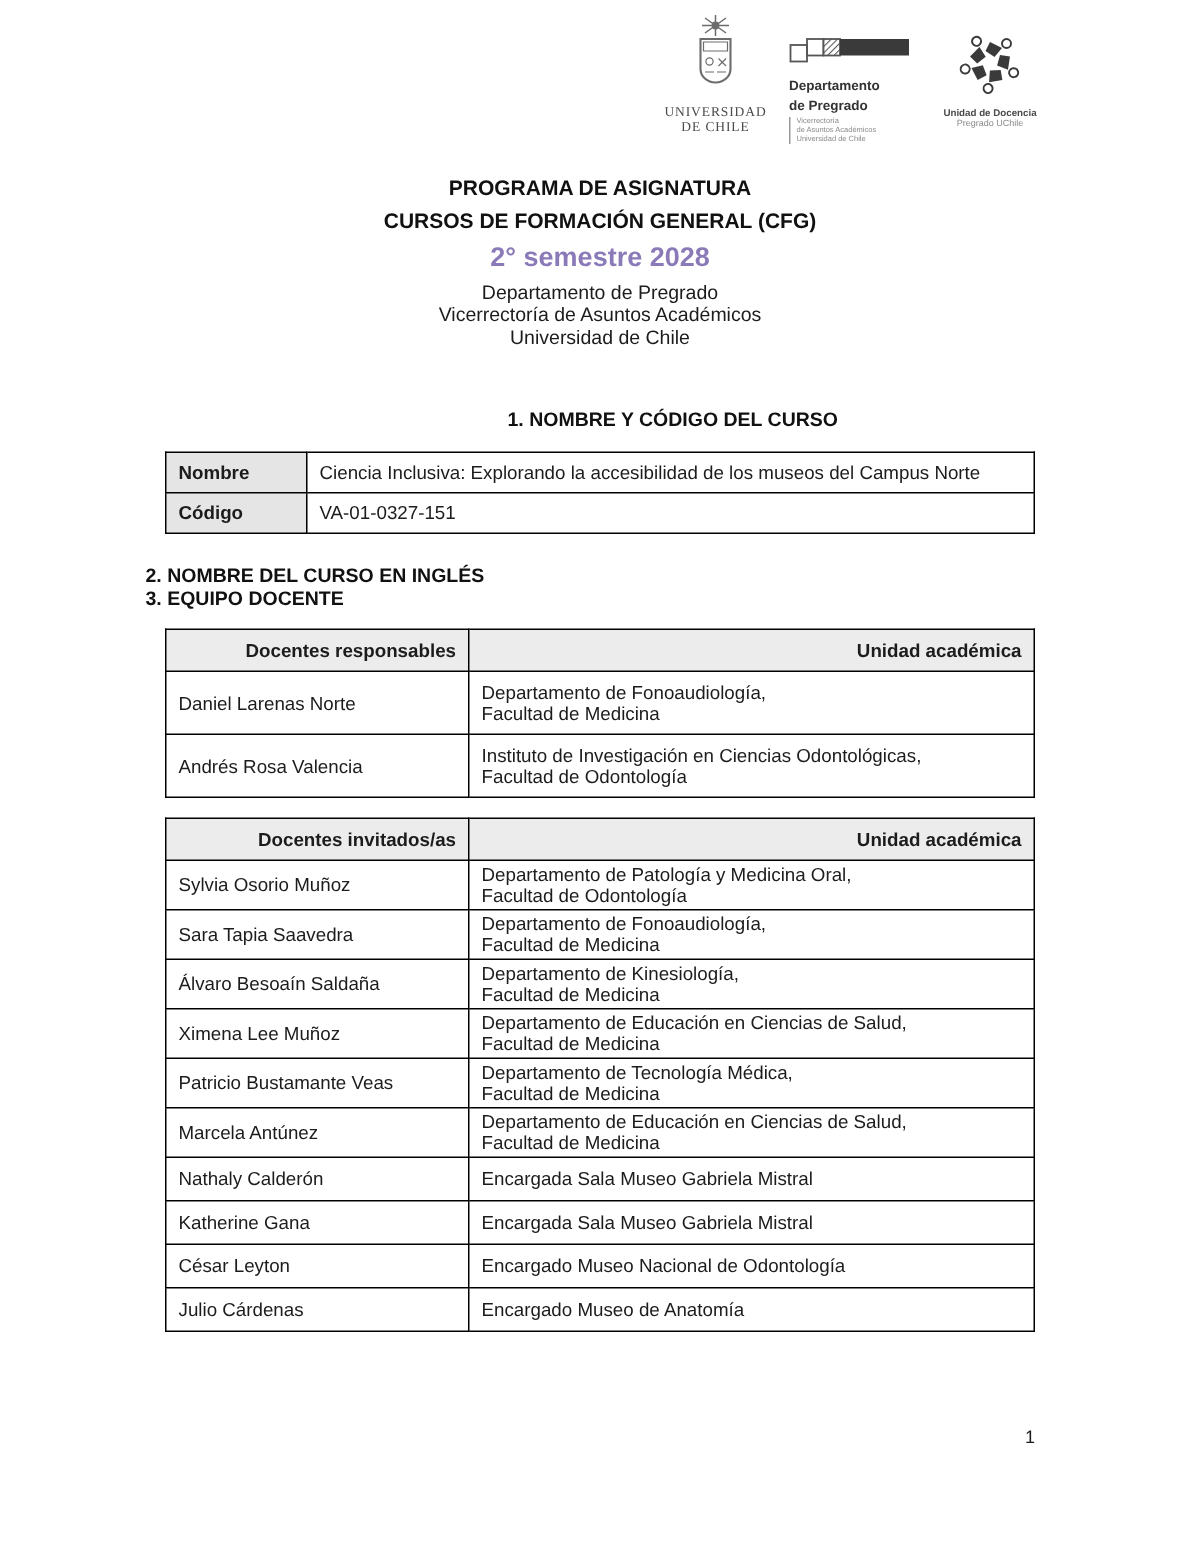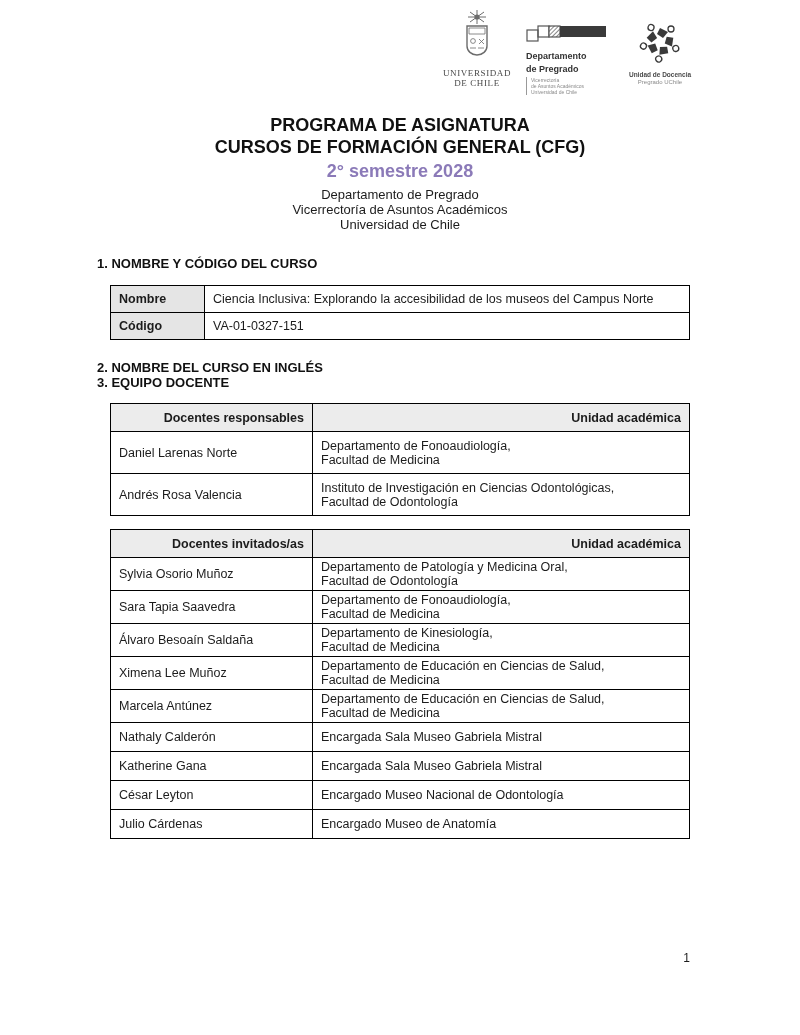--- a/index.html
+++ b/index.html
@@ -31,31 +31,31 @@
   .logo-pregrado .preg-sub {
     margin-top:3px; padding-left:4px; border-left:1px solid #999;
     font-size:5px; line-height:6px; color:#8a8a8a;
   }
   .logo-docencia { width:80px; text-align:center; padding-top:10px; }
   .logo-docencia .doc-text1 { font-size:6.5px; font-weight:bold; color:#4a4a4a; line-height:8px; margin-top:3px; }
   .logo-docencia .doc-text2 { font-size:6px; color:#8a8a8a; line-height:7px; }
 
   
   .title-block { text-align:center; margin-top:28px; }
-  .title-main { font-size:18px; font-weight:bold; line-height:22px; color:#111; }
+  .title-main { font-size:14px; font-weight:bold; line-height:22px; color:#111; }
   .title-semester { font-size:18px; font-weight:bold; line-height:21px; margin-top:3px; }
   .title-sub { font-size:13px; line-height:15px; color:#1c1c1c; }
   .title-sub-group { margin-top:5px; }
 
   
   .section-heading {
     font-size:13px; font-weight:bold; color:#111;
     margin-left:97px;
   }
-  .sh1 { margin-top:24px; }
+  .sh1 { margin-top:40px;text-align:center; }
   .sh2 { margin-top:20px; }
   .sh3 { }
 
   table { border-collapse:collapse; width:580px; margin-left:110px; font-size:12.5px; color:#1c1c1c; }
   td, th { border:1px solid #000; padding:2px 8px; vertical-align:middle; text-align:left; font-weight:normal; }
 
   .t-namecode { margin-top:14px; }
   .t-namecode th {
     background:#e5e5e5; font-weight:bold; width:94px; height:27px;
   }
@@ -238,20 +238,25 @@
         <td class="name-cell">Álvaro Besoaín Saldaña</td>
         <td class="unit-pre">Departamento de Kinesiología,
 Facultad de Medicina</td>
       </tr>
       <tr>
         <td class="name-cell">Ximena Lee Muñoz</td>
         <td class="unit-pre">Departamento de Educación en Ciencias de Salud,
 Facultad de Medicina</td>
       </tr>
       <tr>
+        <td class="name-cell">Patricio Bustamante Veas</td>
+        <td class="unit-pre">Departamento de Tecnología Médica,
+Facultad de Medicina</td>
+      </tr>
+      <tr>
         <td class="name-cell">Marcela Antúnez</td>
         <td class="unit-pre">Departamento de Educación en Ciencias de Salud,
 Facultad de Medicina</td>
       </tr>
       <tr>
         <td class="name-cell">Nathaly Calderón</td>
         <td class="unit-pre">Encargada Sala Museo Gabriela Mistral</td>
       </tr>
       <tr>
         <td class="name-cell">Katherine Gana</td>

